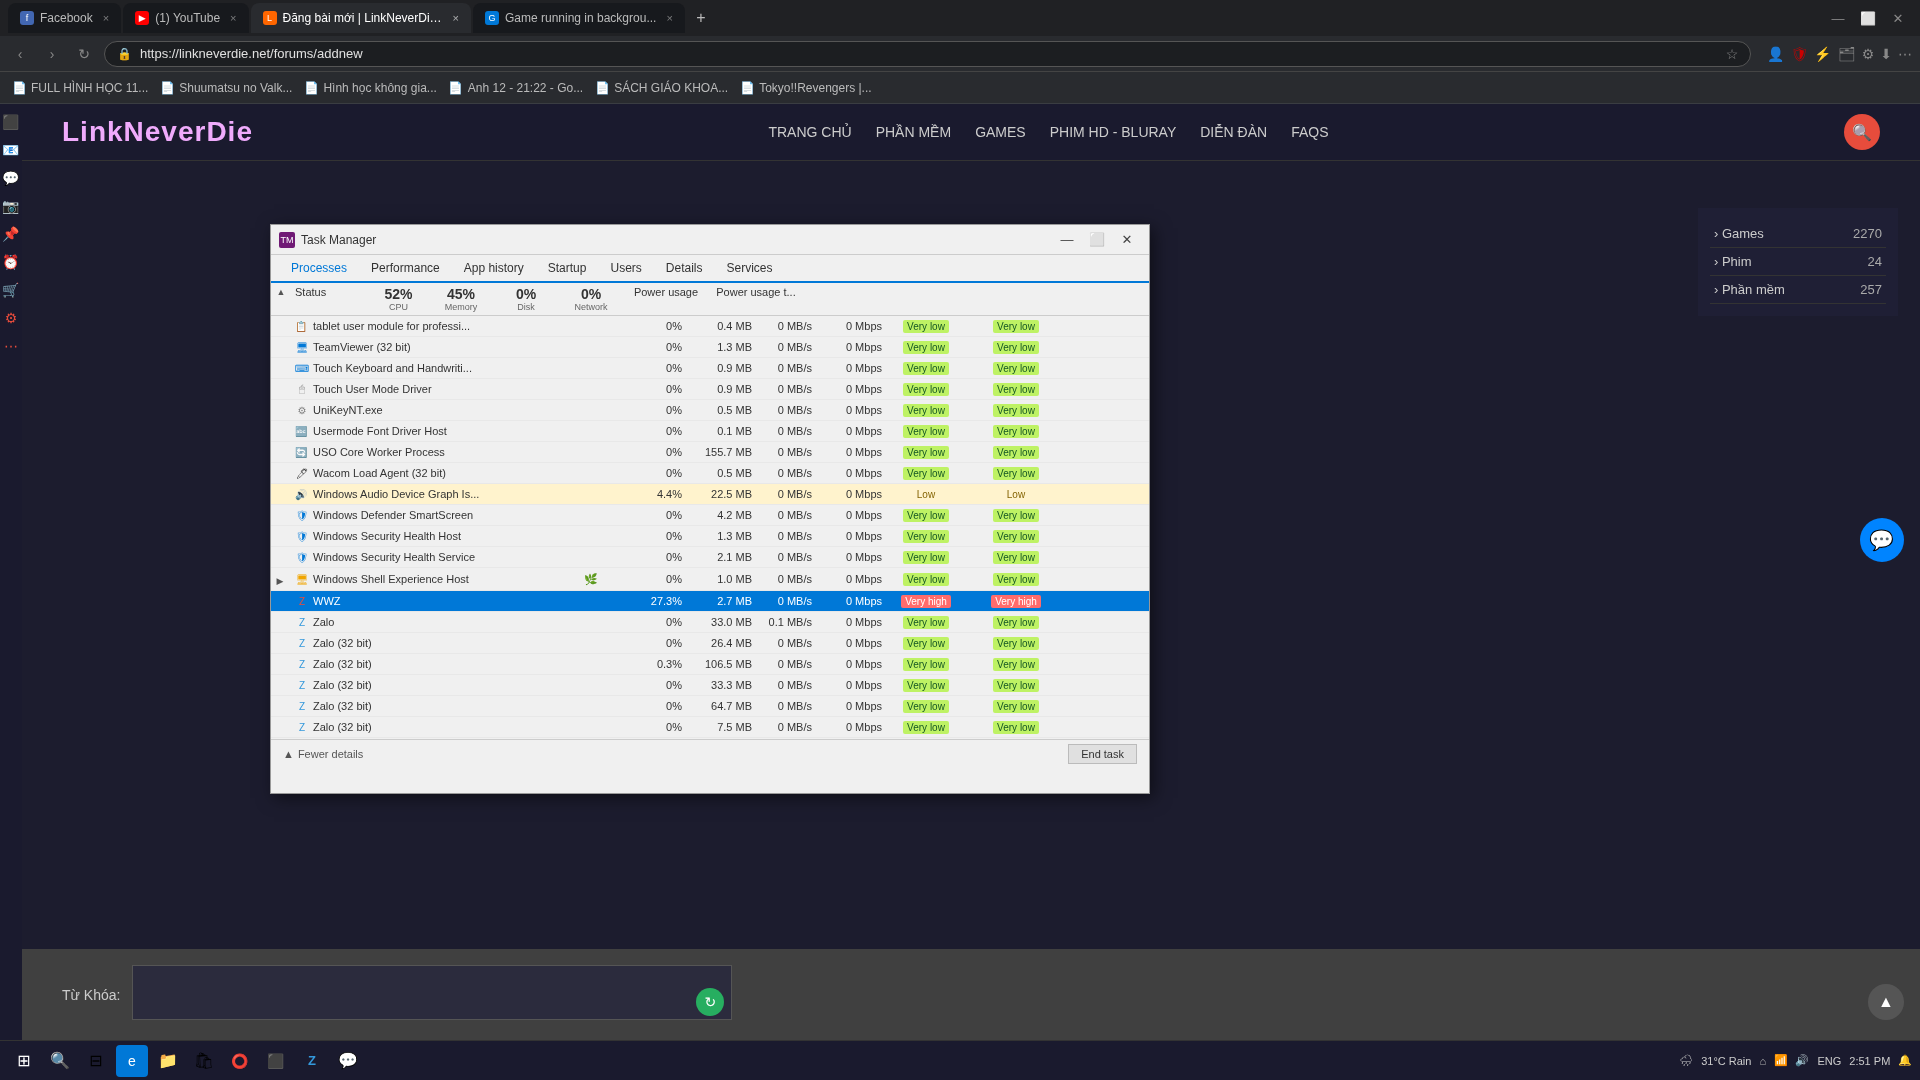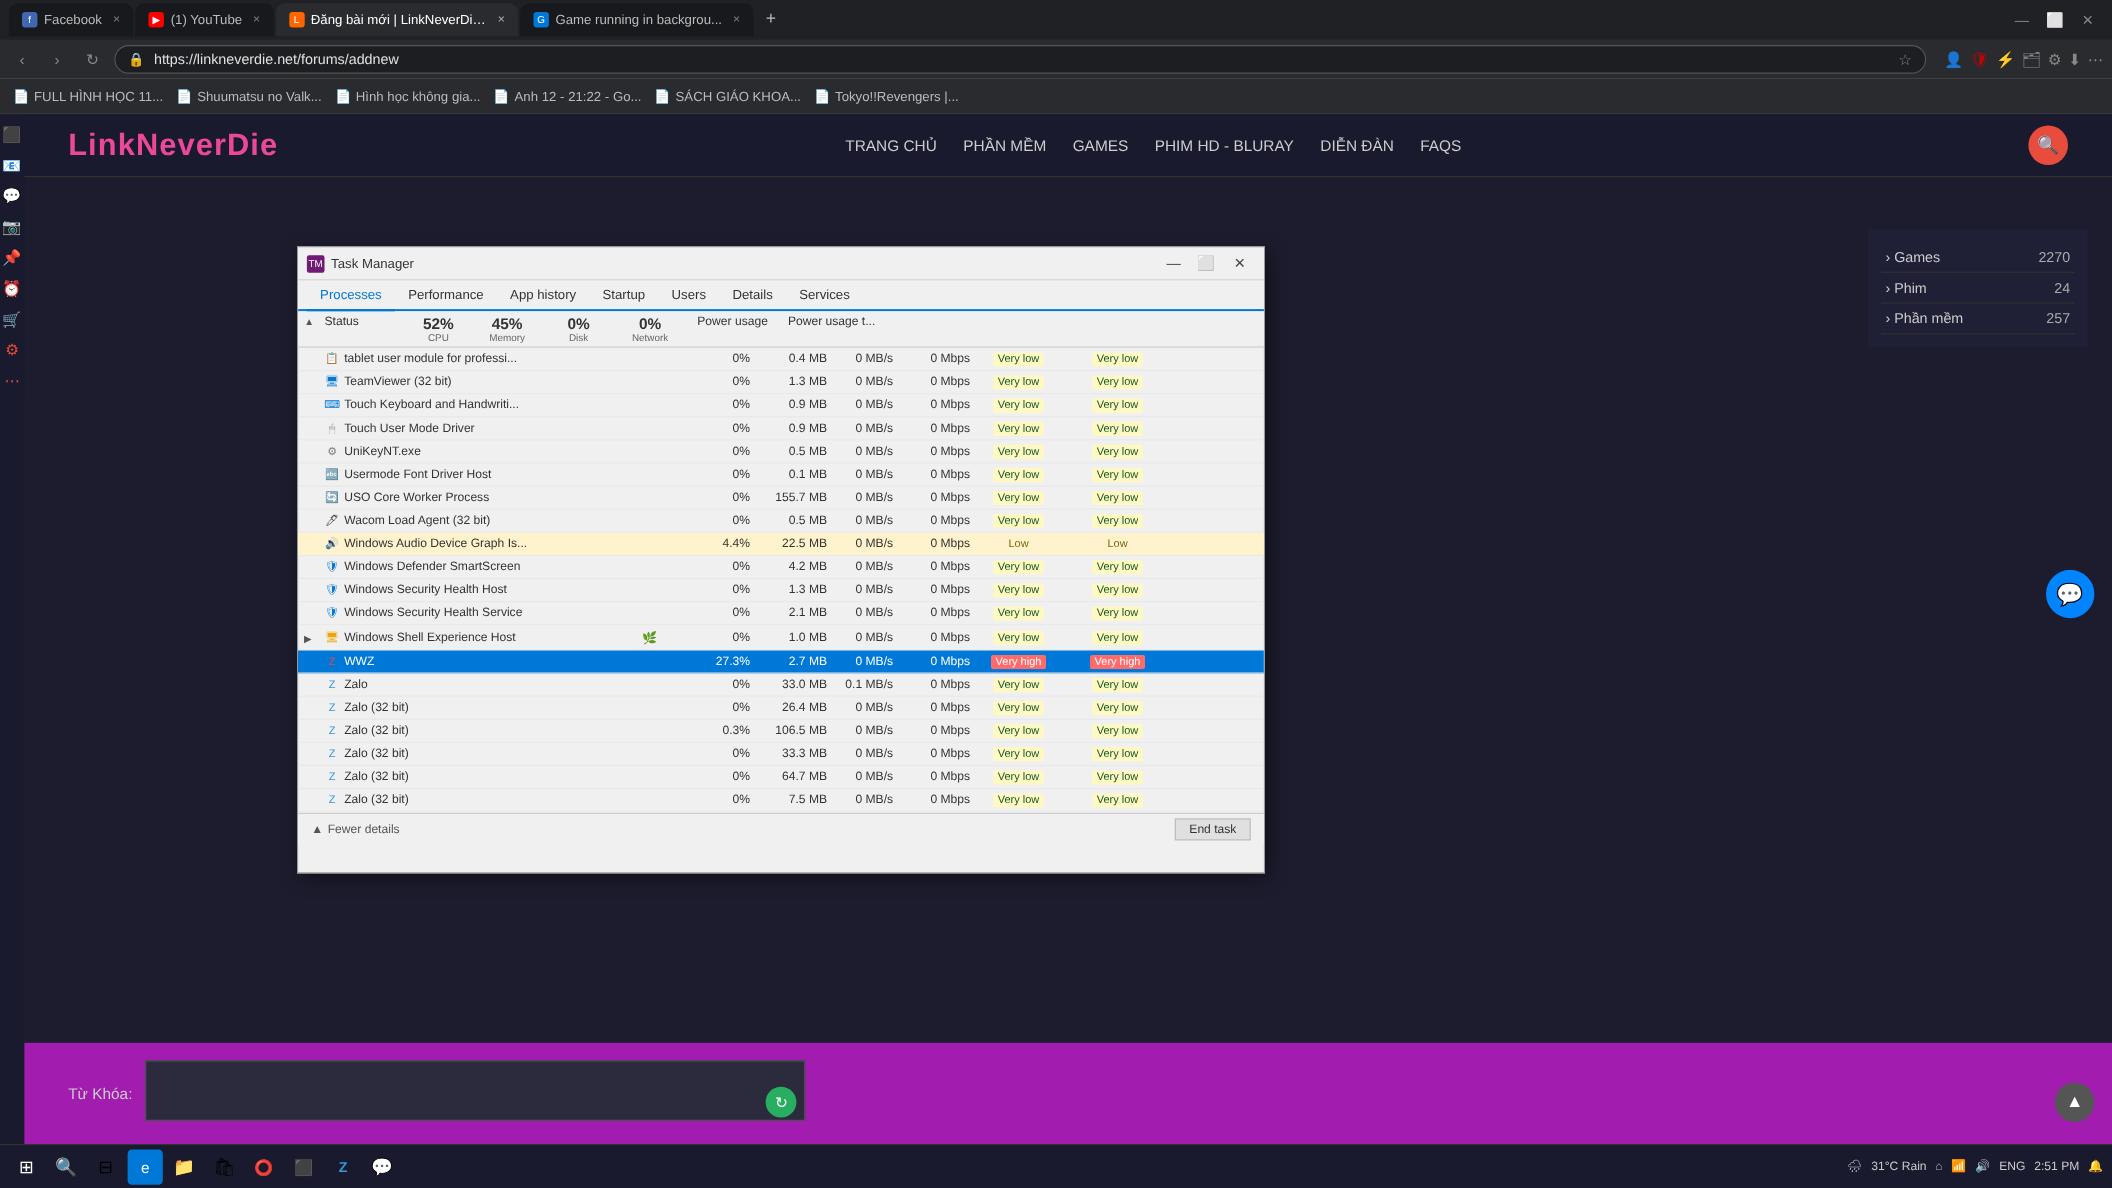--- a/index.html
+++ b/index.html
@@ -75,21 +75,21 @@
     .tm-row.selected .power-badge { background: #ff6b6b !important; color: #fff !important; }
 
     .tm-cell { font-size: 11px; color: #333; padding: 1px 4px; white-space: nowrap; overflow: hidden; text-overflow: ellipsis; }
     .tm-cell.right { text-align: right; }
     .tm-cell.center { text-align: center; }
 
     .expand-arrow { font-size: 9px; color: #555; margin-right: 2px; cursor: pointer; }
     .process-icon { width: 14px; height: 14px; margin-right: 4px; flex-shrink: 0; display: inline-flex; align-items: center; justify-content: center; font-size: 10px; }
 
     .power-badge { font-size: 10px; padding: 1px 4px; border-radius: 2px; }
-    .power-very-low { background: #fef9c3; color: #155724; }
+    .power-very-low { background: #bef264; color: #155724; }
     .power-low { background: #fff3cd; color: #856404; }
 
     .tm-footer { height: 28px; background: #f0f0f0; border-top: 1px solid #ccc; display: flex; align-items: center; justify-content: space-between; padding: 0 12px; }
     .tm-footer-text { font-size: 11px; color: #555; cursor: pointer; display: flex; align-items: center; gap: 4px; }
     .end-task-btn { background: #e0e0e0; border: 1px solid #bbb; padding: 3px 12px; font-size: 11px; cursor: pointer; color: #333; }
 
     
     .taskbar { position: absolute; bottom: 0; left: 0; right: 0; height: 40px; background: #1a1a2e; display: flex; align-items: center; padding: 0 8px; gap: 4px; border-top: 1px solid #333; }
     .taskbar-start { width: 32px; height: 32px; display: flex; align-items: center; justify-content: center; color: #fff; font-size: 16px; cursor: pointer; }
     .taskbar-icon { width: 32px; height: 32px; display: flex; align-items: center; justify-content: center; cursor: pointer; border-radius: 4px; }
@@ -199,21 +199,21 @@
   <div class="sidebar-icon">🛒</div>
   <div class="sidebar-icon">⚙</div>
   <div style="margin-top:auto;">
     <div class="sidebar-icon">⋯</div>
   </div>
 </div>
 
 <div class="website">
 
   <div class="site-header">
-    <div style="font-size:28px;font-weight:bold;color:#ec4899;letter-spacing:1px;">LinkNeverDie</div>
+    <div style="font-size:28px;font-weight:bold;color:#f0abfc;letter-spacing:1px;">LinkNeverDie</div>
     <nav class="site-nav">
       <span class="site-nav-item">TRANG CHỦ</span>
       <span class="site-nav-item">PHẦN MỀM</span>
       <span class="site-nav-item">GAMES</span>
       <span class="site-nav-item">PHIM HD - BLURAY</span>
       <span class="site-nav-item">DIỄN ĐÀN</span>
       <span class="site-nav-item">FAQS</span>
     </nav>
     <div class="site-search-btn">🔍</div>
   </div>
@@ -692,21 +692,21 @@
     <div class="right-panel-item">
       <span>› Phim</span>
       <span class="right-panel-count">24</span>
     </div>
     <div class="right-panel-item">
       <span>› Phần mềm</span>
       <span class="right-panel-count">257</span>
     </div>
   </div>
 
-  <div style="position:absolute;bottom:40px;left:0;right:0;background:#a21caf;padding:16px 40px;display:flex;flex-direction:column;gap:8px;">
+  <div style="position:absolute;bottom:40px;left:0;right:0;background:#404040;padding:16px 40px;display:flex;flex-direction:column;gap:8px;">
     <div style="display:flex;align-items:center;gap:12px;">
       <span style="color:#ccc;font-size:14px;">Từ Khóa:</span>
       <div style="position:relative;flex:1;max-width:600px;">
         <textarea style="width: 100%; height: 55px; background: rgb(43, 43, 61); border: 1px solid rgb(85, 85, 85); padding: 8px; color: rgb(204, 204, 204); font-size: 13px; resize: none;"></textarea>
         <div style="position:absolute;right:8px;bottom:8px;width:28px;height:28px;background:#27ae60;border-radius:50%;display:flex;align-items:center;justify-content:center;color:#fff;font-size:14px;cursor:pointer;">↻</div>
       </div>
     </div>
   </div>
 </div>
 

